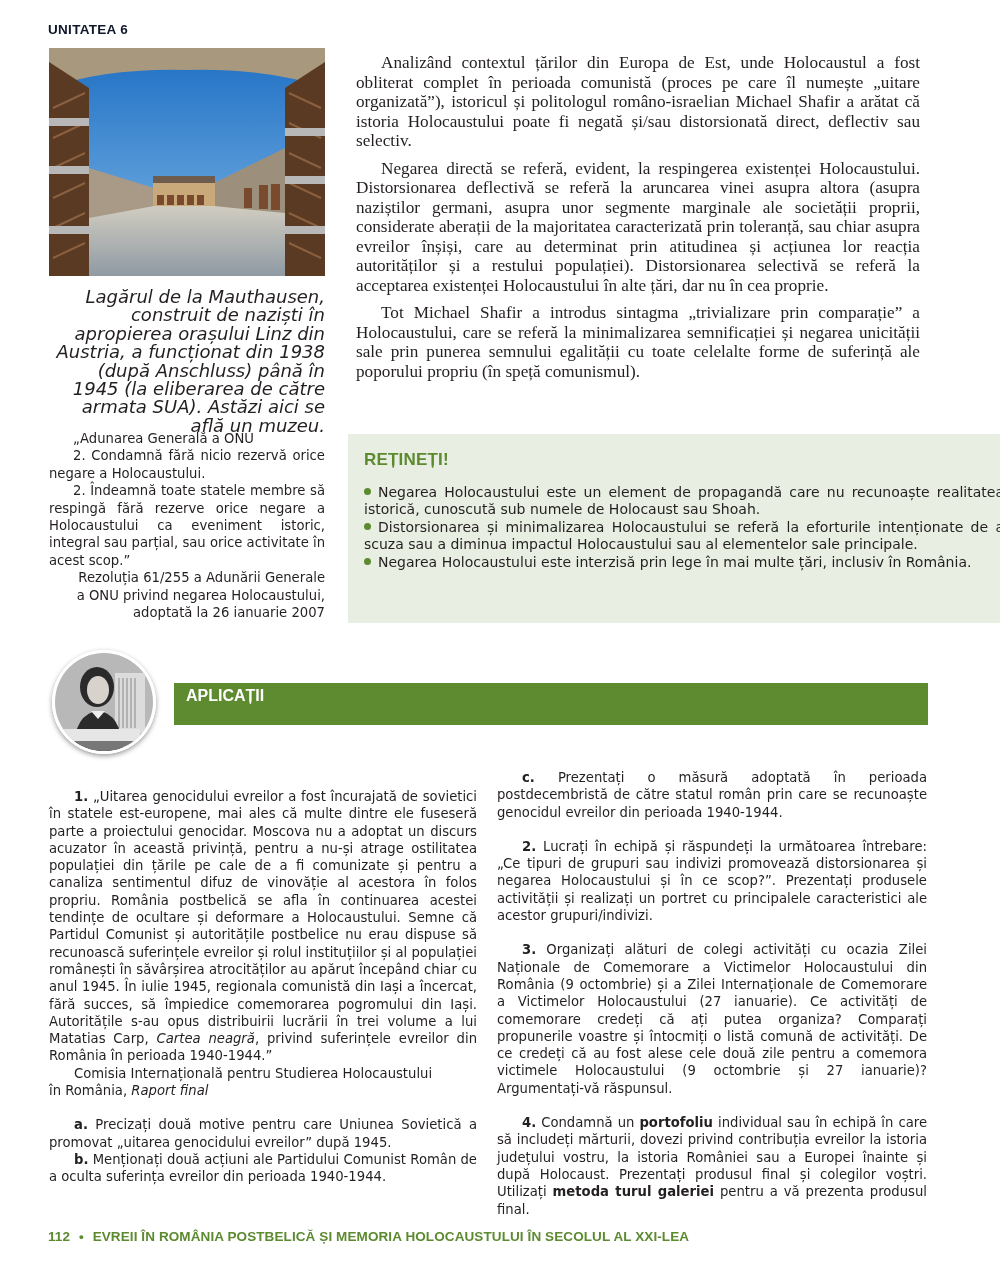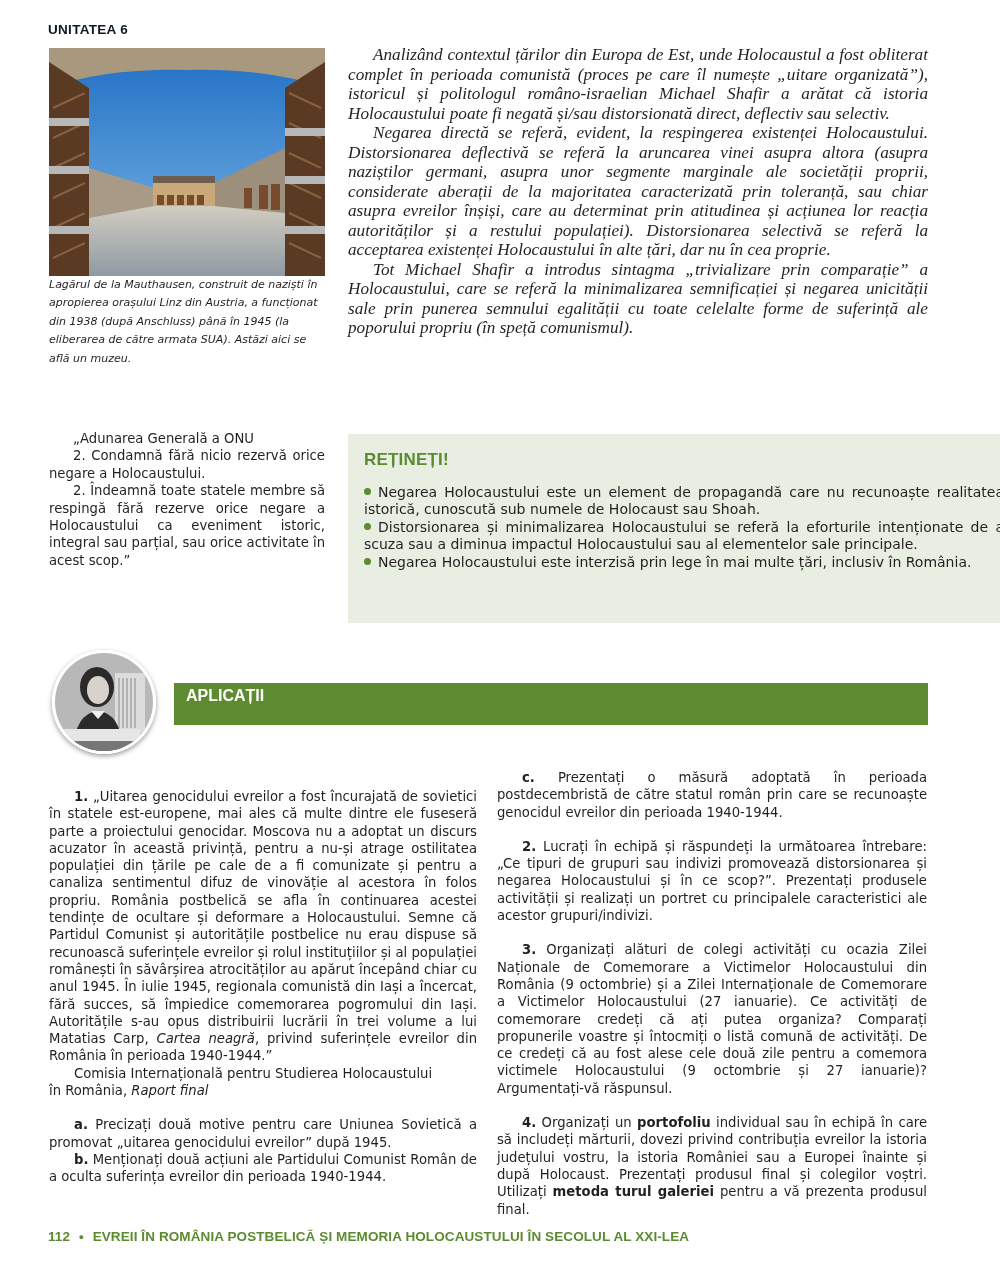--- a/index.html
+++ b/index.html
@@ -1,21 +1,21 @@
 <!DOCTYPE html>
 <html><head>
 <meta charset="utf-8">
 <style>
   html,body{margin:0;padding:0;background:#fff;}
   body{width:1000px;height:1268px;position:relative;overflow:hidden;color:#231f20;}
   #unit{position:absolute;left:48px;top:22px;font-family:"Liberation Sans",sans-serif;font-weight:bold;font-size:13.5px;color:#0f172a;letter-spacing:0.3px;}
   #photo{position:absolute;left:49px;top:48px;width:276px;height:228px;overflow:hidden;}
-  #caption{position:absolute;left:49px;top:276px;width:276px;font-family:"DejaVu Sans",sans-serif;font-style:italic;font-size:11px;line-height:18.4px;text-align:left;}
+  #caption{position:absolute;left:49px;top:288px;width:276px;font-family:"DejaVu Sans",sans-serif;font-style:italic;font-size:18px;line-height:18.4px;text-align:right;}
   #maintext{position:absolute;left:348px;top:45px;width:580px;font-family:"Liberation Serif",serif;font-size:17.2px;line-height:19.5px;text-align:justify;}
-  #maintext p{margin:0;text-indent:25px;font-style:italic;}
+  #maintext p{margin:8px;text-indent:25px;}
   #quote{position:absolute;left:49px;top:430px;width:276px;font-family:"DejaVu Sans",sans-serif;font-size:13.2px;line-height:17.4px;text-align:justify;}
   #quote p{margin:0;text-indent:24px;}
   #quote .src{text-align:right;text-indent:0;}
   #retineti{position:absolute;left:348px;top:434px;width:670px;height:189px;background:#e8eee1;box-sizing:border-box;padding:16px 14px 0 16px;}
   #retineti h3{margin:0 0 14px 0;font-family:"Liberation Sans",sans-serif;font-weight:bold;font-size:17px;color:#5c8a2f;letter-spacing:0.2px;}
   #retineti .b{margin:0;font-family:"DejaVu Sans",sans-serif;font-size:14px;line-height:17.4px;text-align:justify;}
   .dot{display:inline-block;width:7px;height:7px;border-radius:50%;background:#5c8a2f;margin-right:7px;vertical-align:2px;}
   #avatar{position:absolute;left:52px;top:650px;width:98px;height:98px;border-radius:50%;overflow:hidden;box-shadow:0 2px 5px rgba(0,0,0,0.4);border:3px solid #fff;}
   #apbar{position:absolute;left:174px;top:683px;width:754px;height:42px;background:#5e8a30;}
   #apbar span{position:absolute;left:12px;top:4px;font-family:"Liberation Sans",sans-serif;font-weight:bold;font-size:16px;color:#fff;}
@@ -83,20 +83,21 @@
 <div id="maintext">
   <p>Analizând contextul țărilor din Europa de Est, unde Holocaustul a fost obliterat complet în perioada comunistă (proces pe care îl numește „uitare organizată”), istoricul și politologul româno-israelian Michael Shafir a arătat că istoria Holocaustului poate fi negată și/sau distorsionată direct, deflectiv sau selectiv.</p>
   <p>Negarea directă se referă, evident, la respingerea existenței Holocaustului. Distorsionarea deflectivă se referă la aruncarea vinei asupra altora (asupra naziștilor germani, asupra unor segmente marginale ale societății proprii, considerate aberații de la majoritatea caracterizată prin toleranță, sau chiar asupra evreilor înșiși, care au determinat prin atitudinea și acțiunea lor reacția autorităților și a restului populației). Distorsionarea selectivă se referă la acceptarea existenței Holocaustului în alte țări, dar nu în cea proprie.</p>
   <p>Tot Michael Shafir a introdus sintagma „trivializare prin comparație” a Holocaustului, care se referă la minimalizarea semnificației și negarea unicității sale prin punerea semnului egalității cu toate celelalte forme de suferință ale poporului propriu (în speță comunismul).</p>
 </div>
 
 <div id="quote">
   <p>„Adunarea Generală a ONU</p>
   <p>2. Condamnă fără nicio rezervă orice negare a Holocaustului.</p>
   <p>2. Îndeamnă toate statele membre să respingă fără rezerve orice negare a Holocaustului ca eveniment istoric, integral sau parțial, sau orice activitate în acest scop.”</p>
+  <p class="src" style="padding-left:20px;">Rezoluția 61/255 a Adunării Generale a ONU privind negarea Holocaustului, adoptată la 26 ianuarie 2007</p>
 </div>
 
 <div id="retineti">
   <h3>REȚINEȚI!</h3>
   <p class="b"><span class="dot"></span><span>Negarea Holocaustului este un element de propagandă care nu recunoaște realitatea istorică, cunoscută sub numele de Holocaust sau Shoah.</span></p>
   <p class="b"><span class="dot"></span><span>Distorsionarea și minimalizarea Holocaustului se referă la eforturile intenționate de a scuza sau a diminua impactul Holocaustului sau al elementelor sale principale.</span></p>
   <p class="b"><span class="dot"></span><span>Negarea Holocaustului este interzisă prin lege în mai multe țări, inclusiv în România.</span></p>
 </div>
 
 <div id="avatar">
@@ -127,20 +128,20 @@
   <p><b>b.</b><span> Menționați două acțiuni ale Partidului Comunist Român de a oculta suferința evreilor din perioada 1940-1944.</span></p>
 </div>
 
 <div id="colR" class="col">
   <p><b>c.</b><span> Prezentați o măsură adoptată în perioada postdecembristă de către statul român prin care se recunoaște  genocidul evreilor din perioada 1940-1944.</span></p>
   <div class="gap"></div>
   <p><b>2.</b><span> Lucrați în echipă și răspundeți la următoarea întrebare: „Ce tipuri de grupuri sau indivizi promovează distorsionarea și negarea Holocaustului și în ce scop?”. Prezentați produsele activității și realizați un portret cu principalele caracteristici ale acestor grupuri/indivizi.</span></p>
   <div class="gap"></div>
   <p><b>3.</b><span> Organizați alături de colegi activități cu ocazia Zilei Naționale de Comemorare a Victimelor Holocaustului din România (9 octombrie) și a Zilei Internaționale de Comemorare a Victimelor Holocaustului (27 ianuarie). Ce activități de comemorare credeți că ați putea organiza? Comparați propunerile voastre și întocmiți o listă comună de activități. De ce credeți că au fost alese cele două zile pentru a comemora victimele Holocaustului (9 octombrie și 27 ianuarie)? Argumentați-vă răspunsul.</span></p>
   <div class="gap"></div>
-  <p><b>4.</b><span> Organizați un </span><b>portofoliu</b><span> individual sau în echipă în care să includeți mărturii, dovezi privind contribuția evreilor la istoria județului vostru, la istoria României sau a Europei înainte și după Holocaust. Prezentați produsul final și colegilor voștri. Utilizați </span><b>metoda turul galeriei</b><span> pentru a vă prezenta produsul final.</span></p>
+  <p><b>4.</b><span> Condamnă un </span><b>portofoliu</b><span> individual sau în echipă în care să includeți mărturii, dovezi privind contribuția evreilor la istoria județului vostru, la istoria României sau a Europei înainte și după Holocaust. Prezentați produsul final și colegilor voștri. Utilizați </span><b>metoda turul galeriei</b><span> pentru a vă prezenta produsul final.</span></p>
 </div>
 
 <div id="footer">
   <span>112</span>
   <span style="margin:0 5px;">•</span>
   <span>EVREII ÎN ROMÂNIA POSTBELICĂ ȘI MEMORIA HOLOCAUSTULUI ÎN SECOLUL AL XXI-LEA</span>
 </div>
 
 </body></html>

